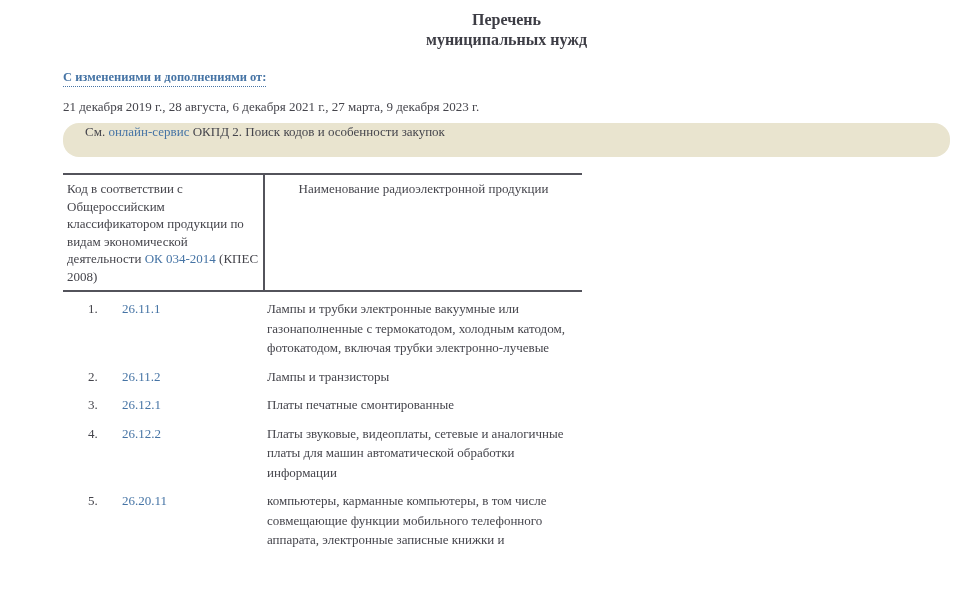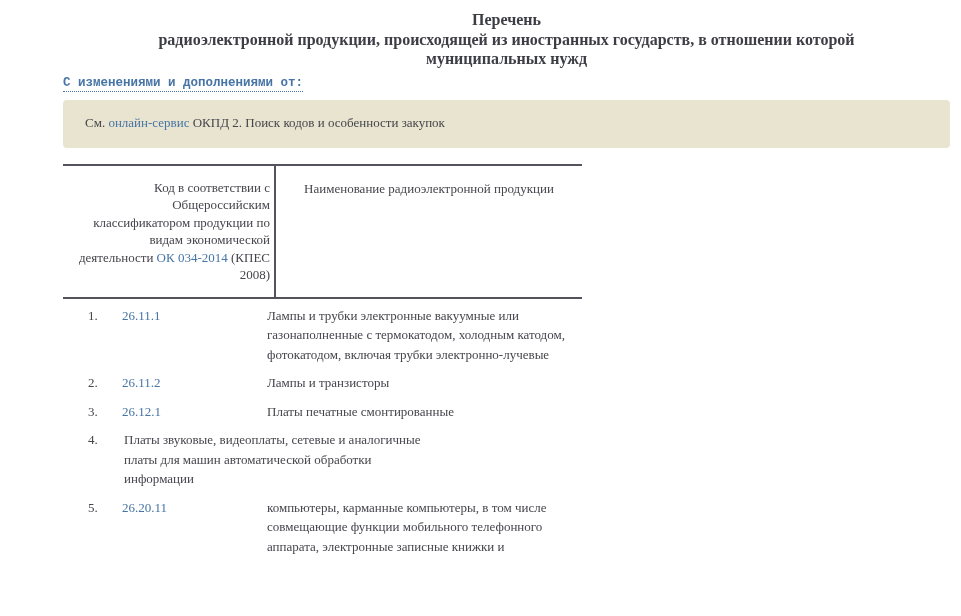--- a/index.html
+++ b/index.html
@@ -10,62 +10,62 @@
     --border:#53535b;
   }
   html,body{margin:0;padding:0;background:#fff;}
   .page{
     width:961px;height:580px;background:#ffffff;overflow:hidden;
     font-family:"Liberation Serif",serif;color:var(--text);position:relative;
   }
   .content{margin-left:63px;width:887px;}
   .doc-title{padding-top:10px;text-align:center;font-weight:bold;color:var(--title);
     font-size:16px;line-height:19.5px;}
-  .amendments-wrap{margin-top:4px;font-family:Liberation Mono, monospace;}
+  .amendments-wrap{margin-top:18px;}
   a.amendments{
     color:var(--link);font-weight:bold;font-size:12.5px;text-decoration:none;
     border-bottom:1px dotted var(--link);padding-bottom:1px;cursor:pointer;display:inline-block;
   }
   .dates{margin-top:12px;font-size:13px;}
   .info-box{
-    margin-top:8px;background:var(--box);border-radius:4px;
-    padding:15px 20px 17px 22px;font-size:13px;
+    margin-top:8px;background:var(--box);border-radius:16px;
+    padding:1px 20px 17px 22px;font-size:13px;
   }
   a.link{color:var(--link);text-decoration:none;cursor:pointer;}
   .ptable{margin-top:16px;width:519px;border-top:2px solid var(--border);font-size:13px;}
   .thead{display:flex;border-bottom:2px solid var(--border);}
   .th1{
     width:202px;box-sizing:border-box;border-right:2px solid var(--border);
-    padding:13px 4px;text-align:right;line-height:17.5px;margin-left:11px;
+    padding:5px 4px;text-align:left;line-height:17.5px;
   }
-  .th2{flex:1;padding:14px 8px;text-align:center;line-height:17.5px;}
+  .th2{flex:1;padding:5px 8px;text-align:center;line-height:17.5px;}
   .tbody{padding-top:3px;}
   .trow{display:flex;align-items:flex-start;padding:4px 0 5px 0;line-height:19.5px;}
   .c-num{width:34px;margin-left:25px;flex:none;}
   .c-code{width:143px;flex:none;}
   .c-name{width:315px;flex:none;padding-left:2px;}
   .c-name p{margin:0;}
   .c-name p + p{margin-top:3px;}
 </style>
 </head>
 <body>
 
 <div class="page">
   <div class="content">
 
     <div class="doc-title">
       <div>Перечень</div>
-      <div>радиоэлектронной продукции, происходящей из иностранных государств, в отношении которой</div>
       <div>муниципальных нужд</div>
     </div>
 
     <div class="amendments-wrap">
       <a class="amendments">С изменениями и дополнениями от:</a>
     </div>
 
+    <div class="dates">21 декабря 2019 г., 28 августа, 6 декабря 2021 г., 27 марта, 9 декабря 2023 г.</div>
 
     <div class="info-box">
       <span>См. </span><a class="link">онлайн-сервис</a><span> ОКПД 2. Поиск кодов и особенности закупок</span>
     </div>
 
     <div class="ptable">
       <div class="thead">
         <div class="th1">
           <span>Код в соответствии с Общероссийским классификатором продукции по видам экономической деятельности </span><a class="link">ОК 034-2014</a><span> (КПЕС 2008)</span>
         </div>
@@ -91,20 +91,21 @@
   <div class="trow">
     <div class="c-num">3.</div>
     <div class="c-code"><a class="link">26.12.1</a></div>
     <div class="c-name">
               <p>Платы печатные смонтированные</p>
             </div>
   </div>
 
   <div class="trow">
     <div class="c-num">4.</div>
+    <div class="c-code"><a class="link">26.12.2</a></div>
     <div class="c-name">
               <p>Платы звуковые, видеоплаты, сетевые и аналогичные платы для машин автоматической обработки информации</p>
             </div>
   </div>
 
   <div class="trow">
     <div class="c-num">5.</div>
     <div class="c-code"><a class="link">26.20.11</a></div>
     <div class="c-name">
               <p>компьютеры, карманные компьютеры, в том числе совмещающие функции мобильного телефонного аппарата, электронные записные книжки и</p>

